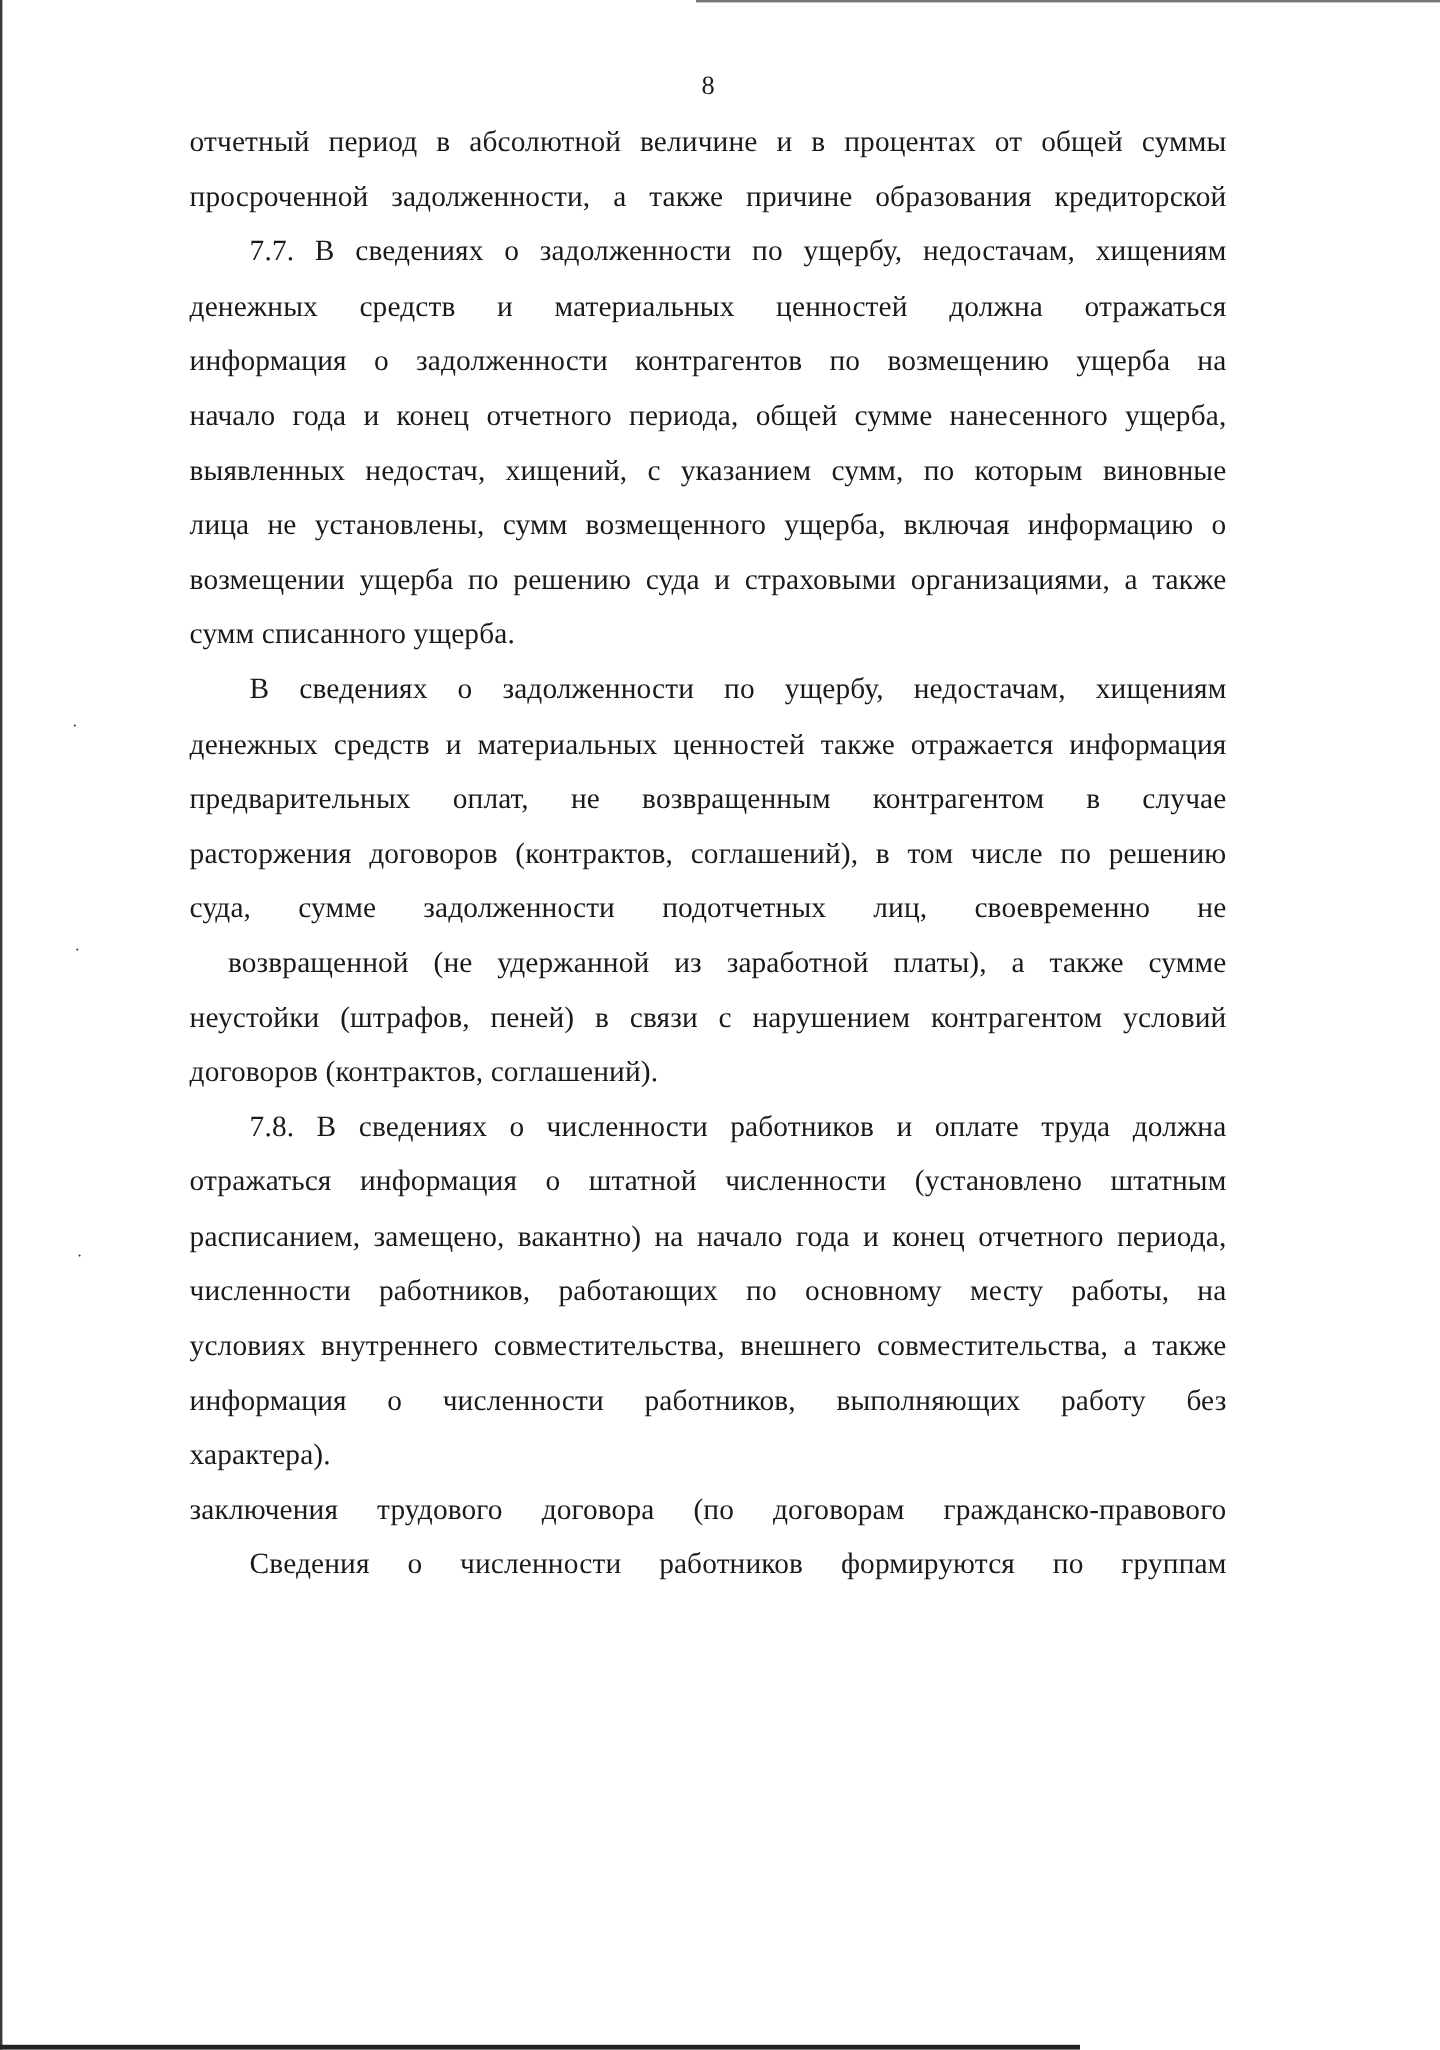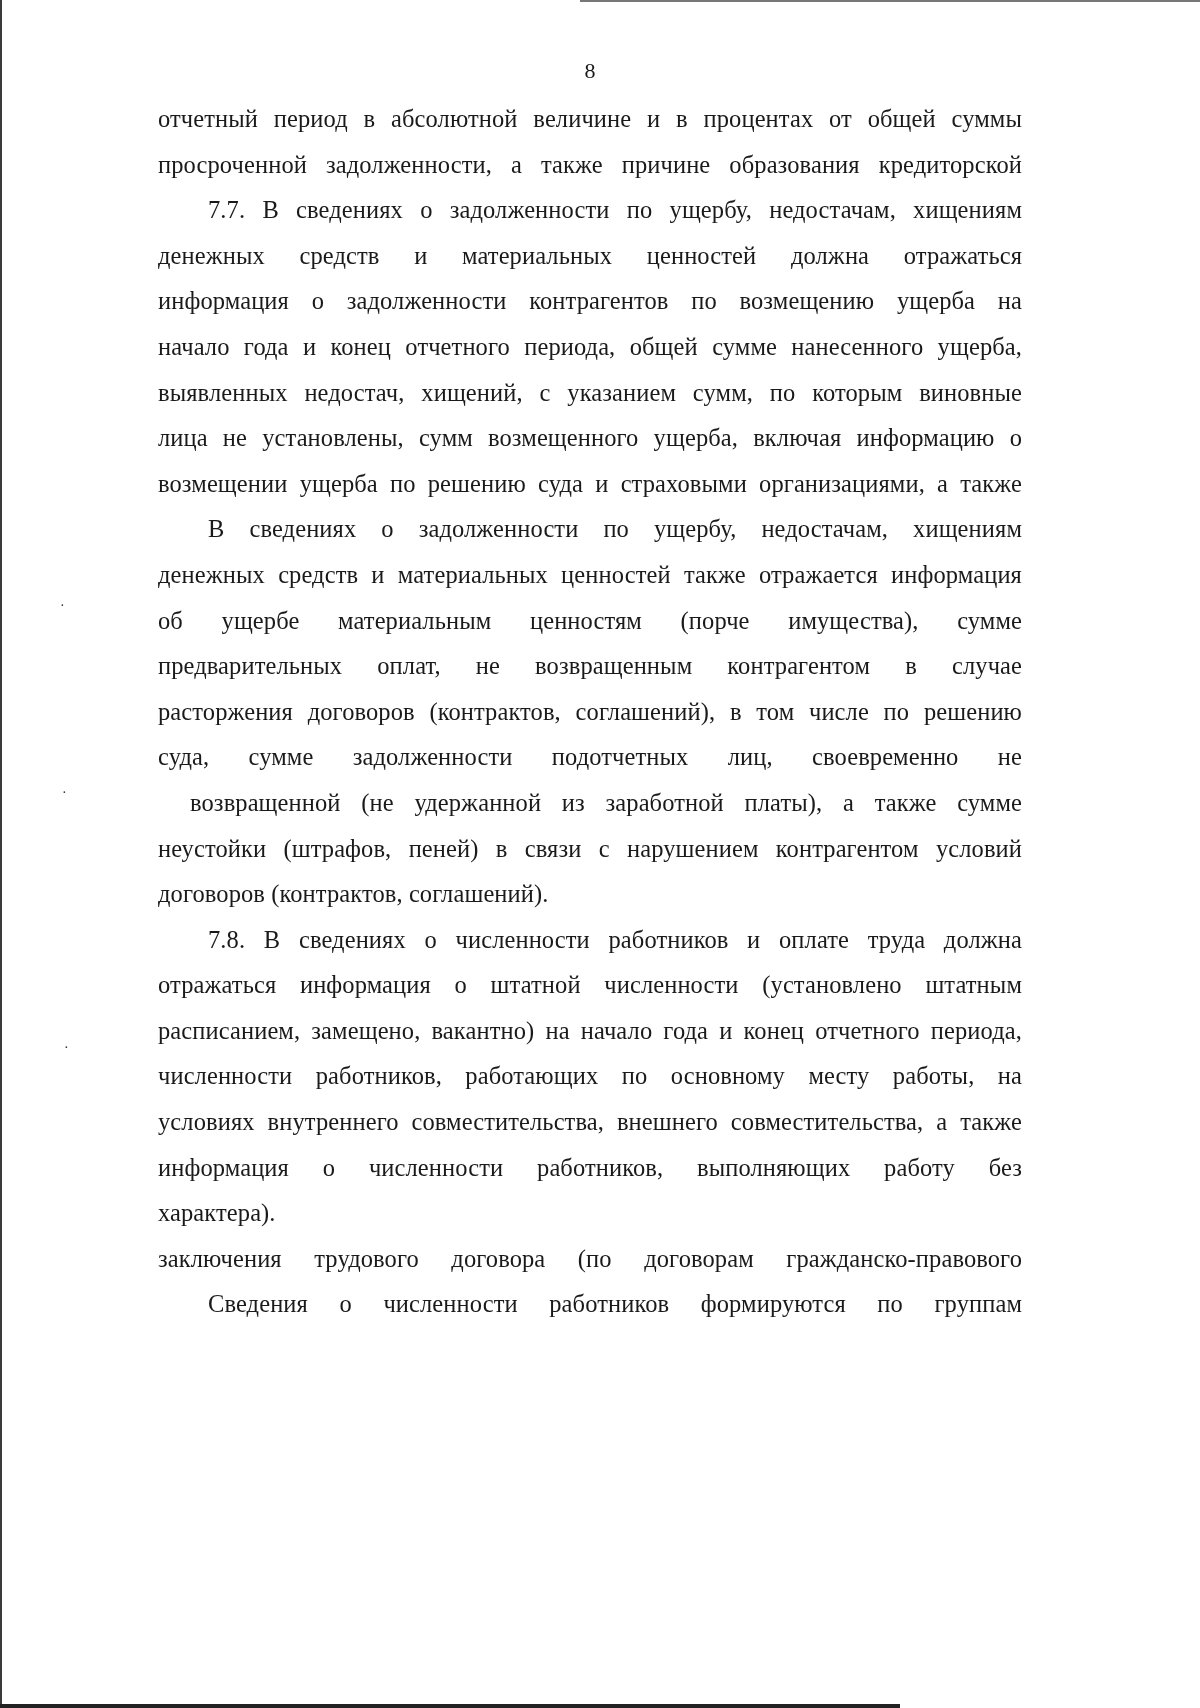--- a/index.html
+++ b/index.html
@@ -89,25 +89,25 @@
       <span class="line" style="white-space: normal;">просроченной задолженности, а также причине образования кредиторской</span>
     </div>
     <div class="para">
       <span class="line" style="padding-left: 50px; white-space: normal;">7.7. В сведениях о задолженности по ущербу, недостачам, хищениям</span>
       <span class="line" style="white-space: normal;">денежных средств и материальных ценностей должна отражаться</span>
       <span class="line" style="white-space: normal;">информация о задолженности контрагентов по возмещению ущерба на</span>
       <span class="line" style="white-space: normal;">начало года и конец отчетного периода, общей сумме нанесенного ущерба,</span>
       <span class="line" style="white-space: normal;">выявленных недостач, хищений, с указанием сумм, по которым виновные</span>
       <span class="line" style="white-space: normal;">лица не установлены, сумм возмещенного ущерба, включая информацию о</span>
       <span class="line" style="white-space: normal;">возмещении ущерба по решению суда и страховыми организациями, а также</span>
+      <span class="line last" style="white-space: normal;">сумм списанного ущерба.</span>
     </div>
     <div class="para">
       <span class="line" style="padding-left: 50px; white-space: normal;">В сведениях о задолженности по ущербу, недостачам, хищениям</span>
       <span class="line" style="white-space: normal;">денежных средств и материальных ценностей также отражается информация</span>
-      <span class="line" style="white-space: normal;">об ущербе материальным ценностям (порче имущества), сумме</span>
       <span class="line" style="white-space: normal;">предварительных оплат, не возвращенным контрагентом в случае</span>
       <span class="line" style="white-space: normal;">расторжения договоров (контрактов, соглашений), в том числе по решению</span>
       <span class="line" style="white-space: normal;">суда, сумме задолженности подотчетных лиц, своевременно не</span>
       <span class="line" style="white-space: normal; margin-left: 32px;">возвращенной (не удержанной из заработной платы), а также сумме</span>
       <span class="line" style="white-space: normal;">неустойки (штрафов, пеней) в связи с нарушением контрагентом условий</span>
       <span class="line last" style="white-space: normal;">договоров (контрактов, соглашений).</span>
     </div>
     <div class="para">
       <span class="line" style="padding-left: 50px; white-space: normal;">7.8. В сведениях о численности работников и оплате труда должна</span>
       <span class="line" style="white-space: normal;">отражаться информация о штатной численности (установлено штатным</span>

